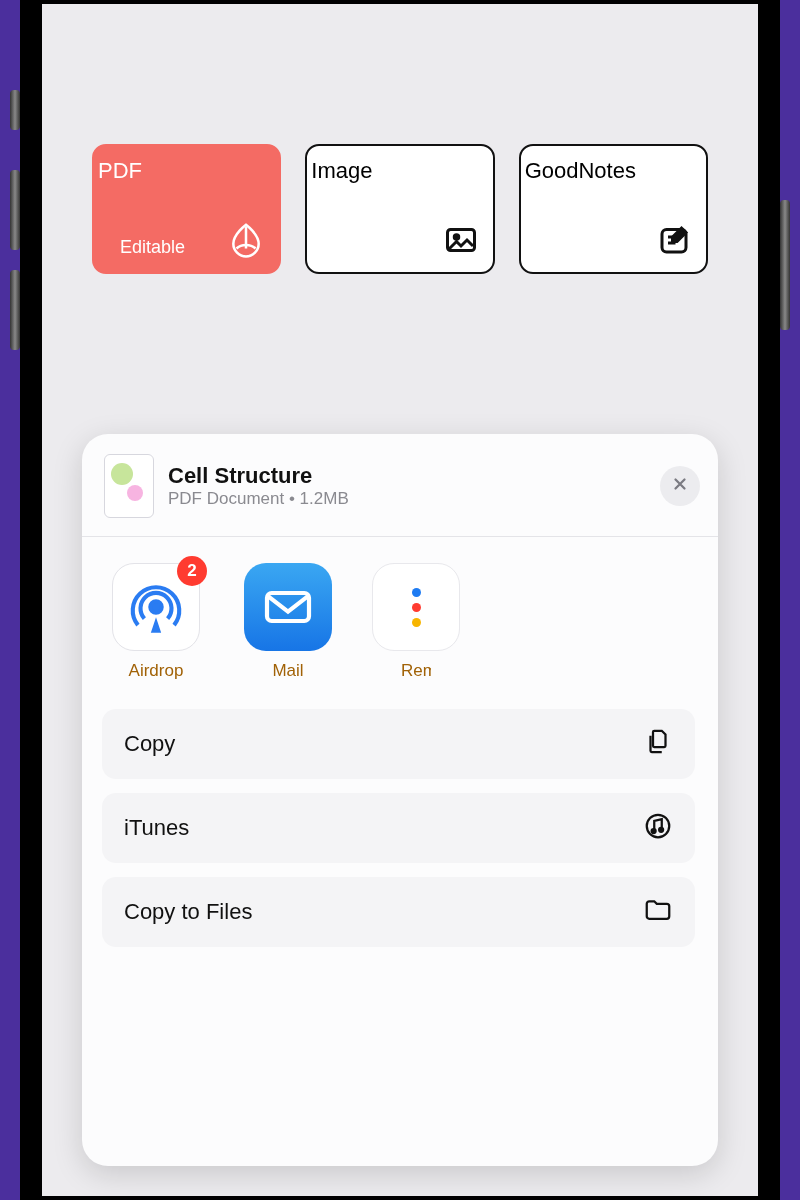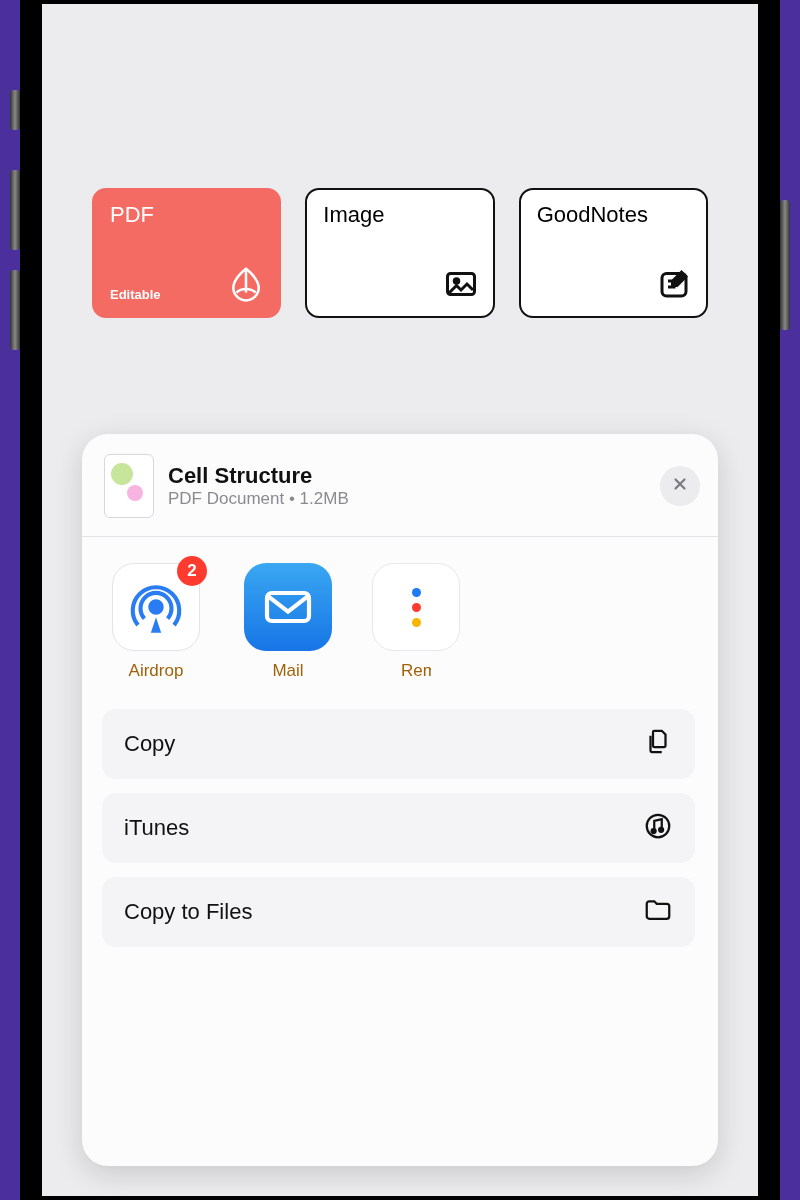--- a/index.html
+++ b/index.html
@@ -56,39 +56,37 @@
     display: flex;
     gap: 24px;
   }
   .format-card {
     flex: 1;
     height: 130px;
     border: 2px solid #111;
     border-radius: 14px;
     background: #fff;
     position: relative;
-    padding: 12px 16px;
+    padding: 12px 4px;
     cursor: pointer;
-    margin-top: 44px;
   }
   .format-card.selected {
     background: #f46b64;
     border-color: #f46b64;
     color: #fff;
   }
   .format-title {
     font-size: 22px;
     font-weight: 500;
   }
   .format-subtitle {
     position: absolute;
-    left: 16px;
+    left: 26px;
     bottom: 14px;
-    font-size: 13px;
-    font-weight: bold;
+    font-size: 18px;
   }
   .format-icon {
     position: absolute;
     right: 14px;
     bottom: 10px;
   }
 
   
   .share-sheet {
     position: absolute;

